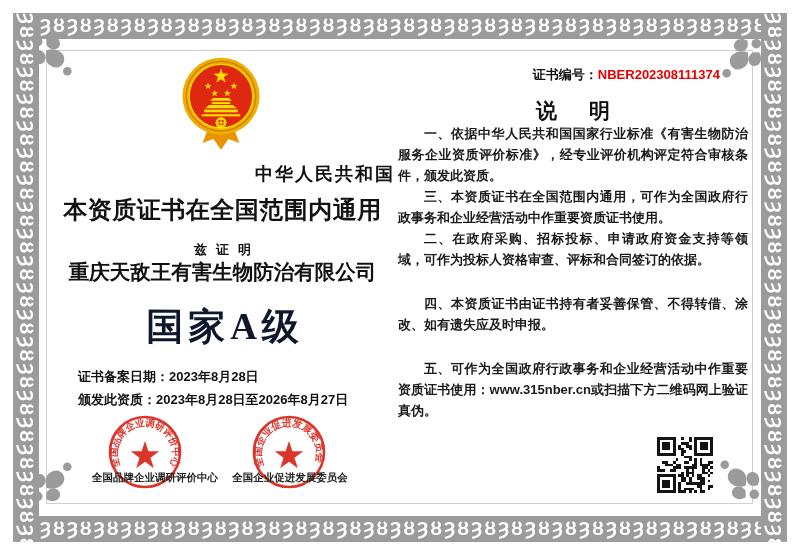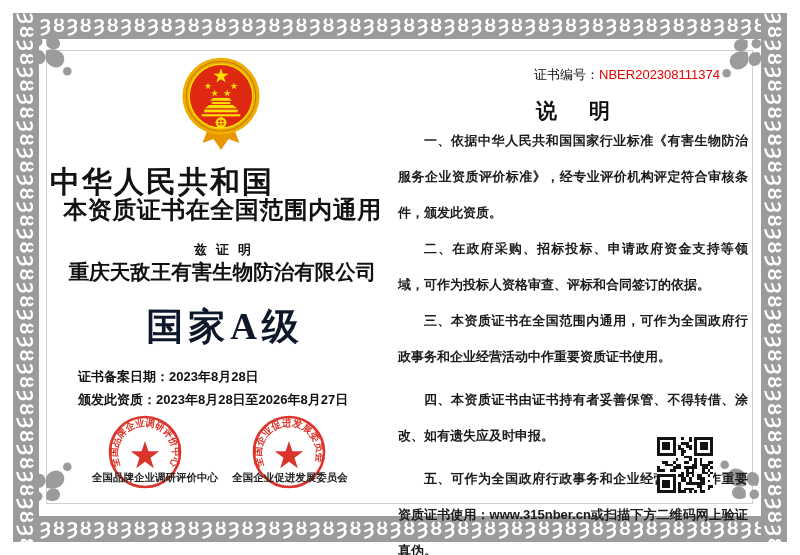--- a/index.html
+++ b/index.html
@@ -18,47 +18,47 @@
   .frame{position:absolute;left:46px;top:50px;width:705px;height:452px;border:1px solid #cfcfcf;}
 
   .orn{position:absolute;width:42px;height:42px;}
   .orn.tr{transform:scaleX(-1);} .orn.bl{transform:scaleY(-1);} .orn.br{transform:scale(-1,-1);}
 
   .left-col{position:absolute;left:50px;top:0;width:345px;height:555px;}
   .right-col{position:absolute;left:398px;top:0;width:350px;height:555px;}
 
   .emblem{position:absolute;left:129px;top:56px;}
 
-  .title1{position:absolute;top:162px;width:100%;text-align:left;font-size:30px;font-weight:900;
+  .title1{position:absolute;top:162px;width:100%;text-align:right;font-size:18px;font-weight:900;
           letter-spacing:2px;white-space:nowrap;}
   .title2{position:absolute;top:194px;width:100%;text-align:center;font-size:24px;font-weight:900;
           letter-spacing:.5px;white-space:nowrap;}
   .certify{position:absolute;top:241px;width:100%;text-align:center;font-size:13px;font-weight:600;
            letter-spacing:9px;text-indent:9px;}
   .company{position:absolute;top:258px;width:100%;text-align:center;font-size:20.5px;font-weight:600;}
   .grade{position:absolute;top:302px;width:100%;text-align:center;color:#0f172a;
          font-family:"Liberation Serif","DejaVu Serif",serif;font-size:37px;font-weight:700;
          letter-spacing:5px;text-indent:5px;}
   .field{position:absolute;left:28px;font-size:13px;font-weight:700;white-space:nowrap;}
   .f1{top:368px}.f2{top:391px}
 
   .seal{position:absolute;top:414px;opacity:.93;}
   .seal1{left:57px}.seal2{left:201px}
   .cap{position:absolute;top:471px;width:140px;text-align:center;color:#222;
        font-family:"Liberation Serif","DejaVu Serif",serif;font-size:10.5px;font-weight:700;white-space:nowrap;}
   .cap1{left:35px}.cap2{left:170px}
 
-  .certno{position:absolute;top:66px;right:0;padding-right:28px;font-size:13px;font-weight:400;}
+  .certno{position:absolute;top:66px;right:0;padding-right:28px;font-size:13px;font-weight:700;}
   .certno .val{color:#e60000;}
   .notes-head{position:absolute;top:97px;width:100%;text-align:center;font-size:21px;font-weight:800;}
   .notes-head .gap{display:inline-block;width:32px;}
   .notes-body{position:absolute;top:123px;left:0;width:350px;}
-  .notes-body p{margin:0;font-size:13px;font-weight:600;line-height:36px;color:#1a1a1a;
+  .notes-body p{margin:0;font-size:13px;font-weight:600;line-height:21px;color:#1a1a1a;
                 text-align:justify;text-indent:2em;}
-  .notes-body p.sp{margin-top:7px;}
+  .notes-body p.sp{margin-top:23px;}
   .qr{position:absolute;left:259px;top:437px;}
 </style>
 </head>
 <body>
 
 <svg width="0" height="0" style="position:absolute" aria-hidden="true">
   <defs>
     <g id="floral" fill="#9b9b9b">
       <circle cx="6" cy="6" r="5"></circle>
       <path d="M15 3 C23 -2 31 3 29 10 C27 16 17 15 15 9 Z"></path>
@@ -153,22 +153,22 @@
     <div class="certno">
       <span>证书编号：</span><span class="val">NBER202308111374</span>
     </div>
 
     <div class="notes-head">
       <span>说</span><span class="gap"></span><span>明</span>
     </div>
 
     <div class="notes-body">
       <p>一、依据中华人民共和国国家行业标准《有害生物防治服务企业资质评价标准》，经专业评价机构评定符合审核条件，颁发此资质。</p>
+      <p>三、本资质证书在全国范围内通用，可作为全国政府行政事务和企业经营活动中作重要资质证书使用。</p>
       <p>二、在政府采购、招标投标、申请政府资金支持等领域，可作为投标人资格审查、评标和合同签订的依据。</p>
-      <p>三、本资质证书在全国范围内通用，可作为全国政府行政事务和企业经营活动中作重要资质证书使用。</p>
       <p class="sp">四、本资质证书由证书持有者妥善保管、不得转借、涂改、如有遗失应及时申报。</p>
       <p class="sp">五、可作为全国政府行政事务和企业经营活动中作重要资质证书使用：www.315nber.cn或扫描下方二维码网上验证真伪。</p>
     </div>
 
     <svg class="qr" width="56" height="56" viewBox="0 0 21 21" shape-rendering="crispEdges">
         <rect x="0" y="0" width="21" height="21" fill="#fff"></rect>
         <rect x="9" y="0" width="1" height="1" fill="#141414"></rect>
         <rect x="12" y="0" width="1" height="1" fill="#141414"></rect>
         <rect x="12" y="1" width="1" height="1" fill="#141414"></rect>
         <rect x="9" y="2" width="1" height="1" fill="#141414"></rect>

